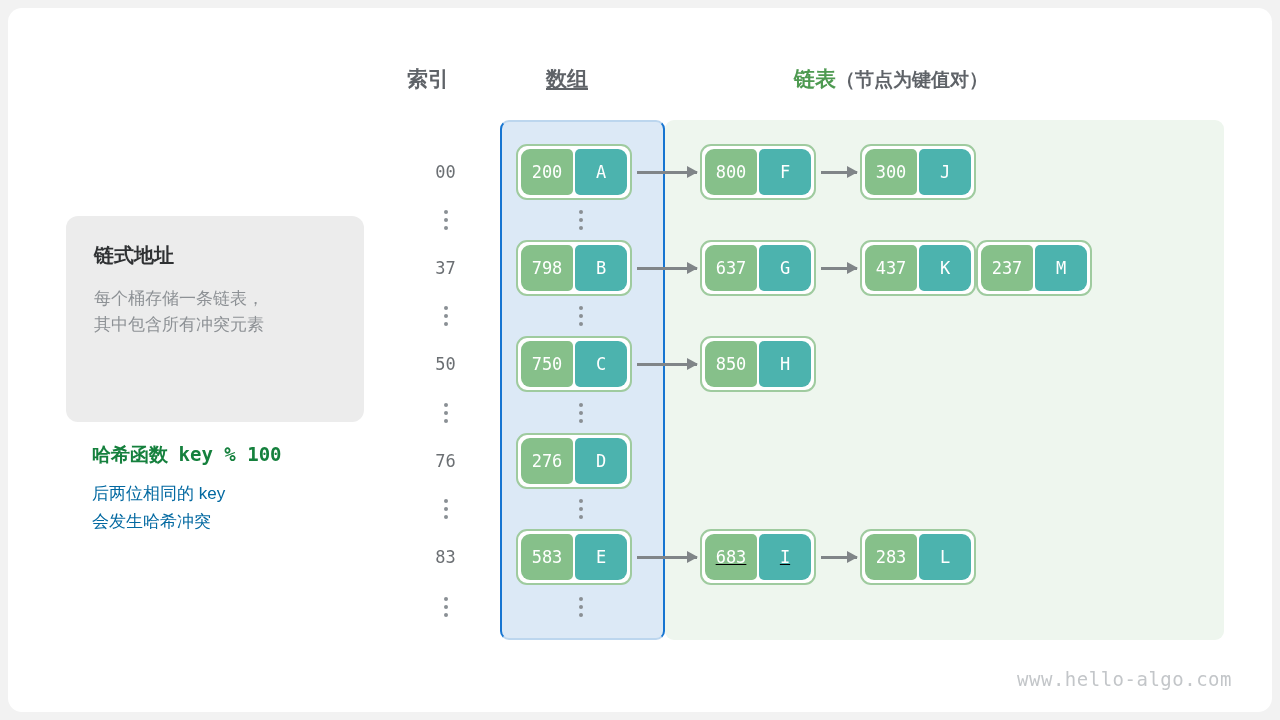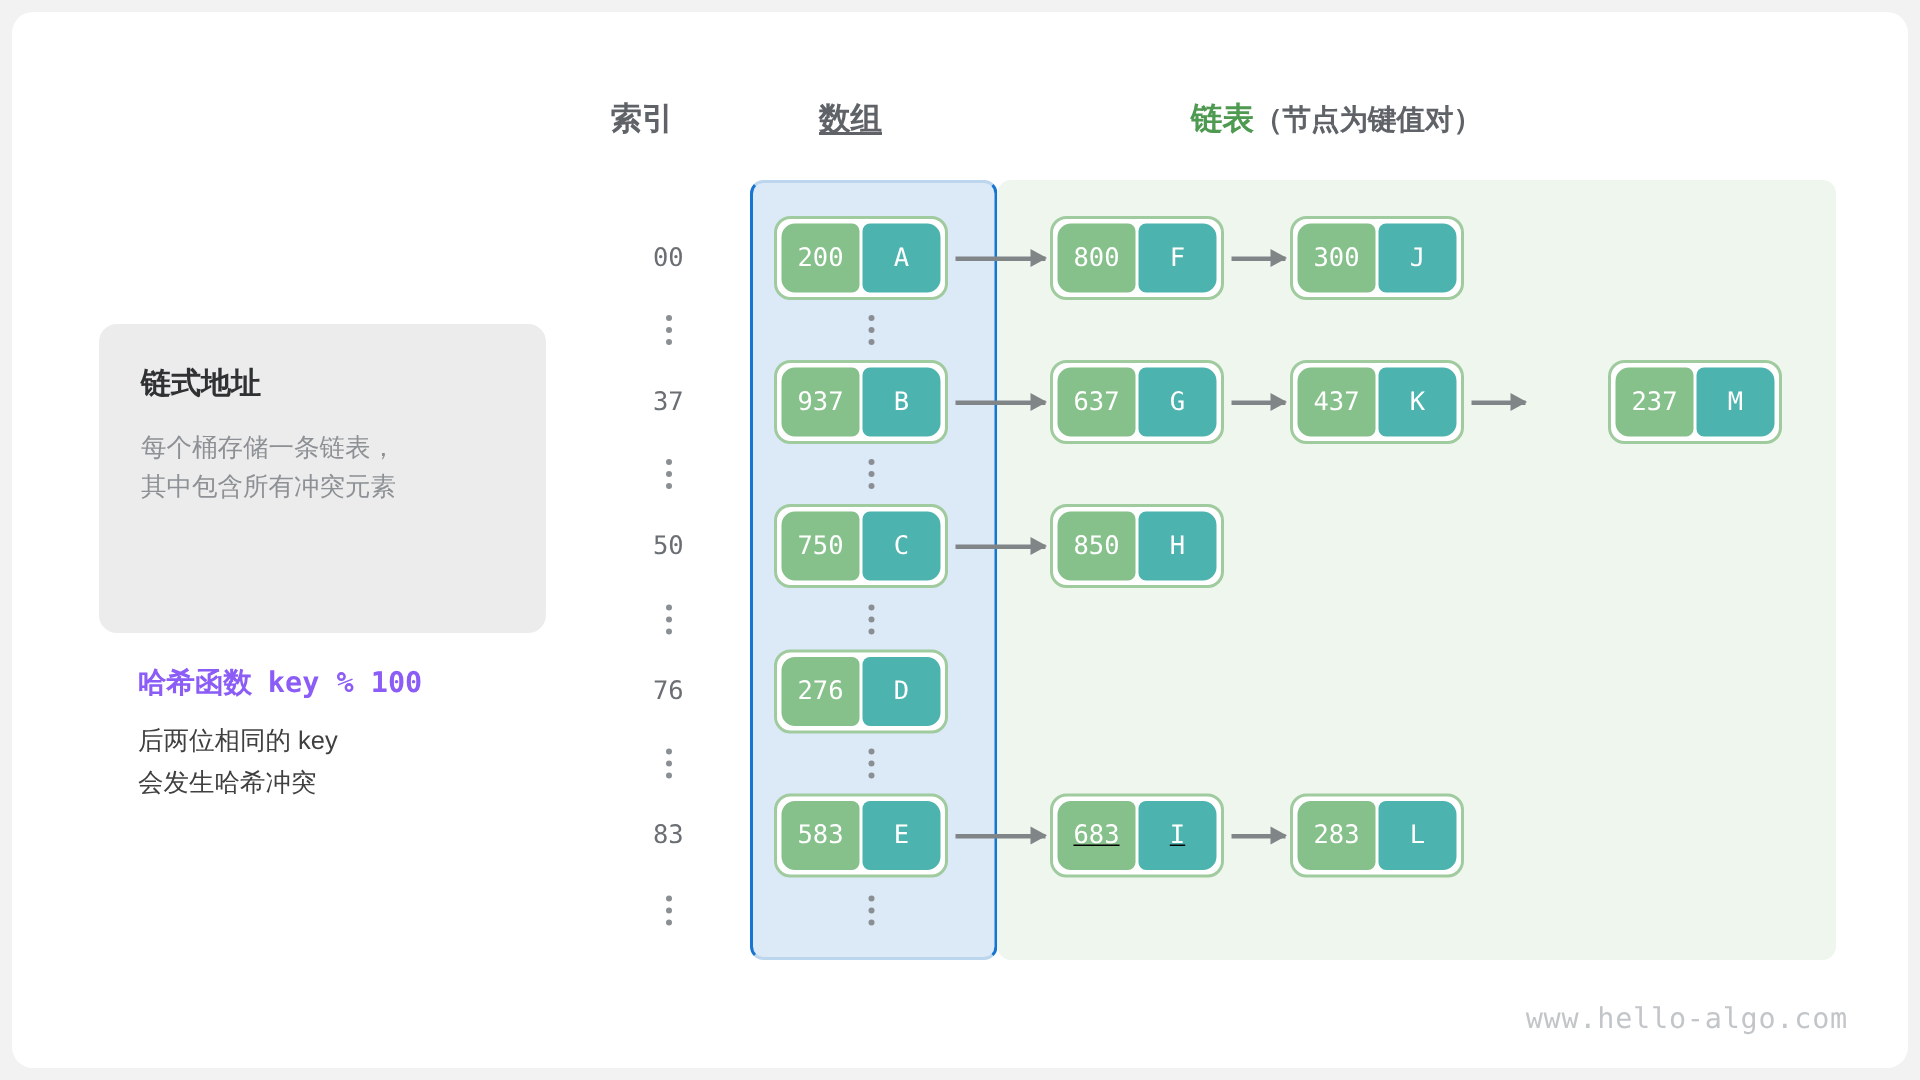--- a/index.html
+++ b/index.html
@@ -157,31 +157,31 @@
   .info-line {
     font-size: 17px;
     color: #8d9195;
     line-height: 1.55;
   }
 
   #hash-block { position: absolute; left: 84px; top: 434px; width: 300px; }
   #hash-title {
     font-size: 19px;
     font-weight: bold;
-    color: #8b5cf6;
+    color: #15803d;
     margin-bottom: 12px;
     white-space: nowrap;
   }
   #hash-title .mono {
     font-family: "DejaVu Sans Mono", monospace;
     font-weight: bold;
   }
   .hash-line {
     font-size: 17px;
-    color: #404040;
+    color: #0369a1;
     line-height: 1.62;
   }
 
   
   #footer {
     position: absolute;
     right: 40px;
     bottom: 22px;
     font-family: "DejaVu Sans Mono", monospace;
     font-size: 19px;
@@ -282,21 +282,21 @@
           <div class="shaft"></div>
           <div class="head"></div>
         </div>
         <div class="node" style="position: absolute; left: 852px;">
           <div class="cell key">300</div>
           <div class="cell val">J</div>
         </div>
       </div>
       <div class="row" style="top: 231px;">
         <div class="node" style="position: absolute; left: 508px;">
-          <div class="cell key">937</div>
+          <div class="cell key">798</div>
           <div class="cell val">B</div>
         </div>
         <div class="arrow" style="width: 60px; position: absolute; left: 629px; top: 26px;">
           <div class="shaft"></div>
           <div class="head"></div>
         </div>
         <div class="node" style="position: absolute; left: 692px;">
           <div class="cell key">637</div>
           <div class="cell val">G</div>
         </div>
@@ -305,21 +305,21 @@
           <div class="head"></div>
         </div>
         <div class="node" style="position: absolute; left: 852px;">
           <div class="cell key">437</div>
           <div class="cell val">K</div>
         </div>
         <div class="arrow" style="width: 36px; position: absolute; left: 973px; top: 26px;">
           <div class="shaft"></div>
           <div class="head"></div>
         </div>
-        <div class="node" style="position: absolute; left: 1064px; justify-content: space-between;">
+        <div class="node" style="position: absolute; left: 968px; justify-content: space-between;">
           <div class="cell key">237</div>
           <div class="cell val">M</div>
         </div>
       </div>
       <div class="row" style="top: 327px;">
         <div class="node" style="position: absolute; left: 508px;">
           <div class="cell key">750</div>
           <div class="cell val">C</div>
         </div>
         <div class="arrow" style="width: 60px; position: absolute; left: 629px; top: 26px;">

